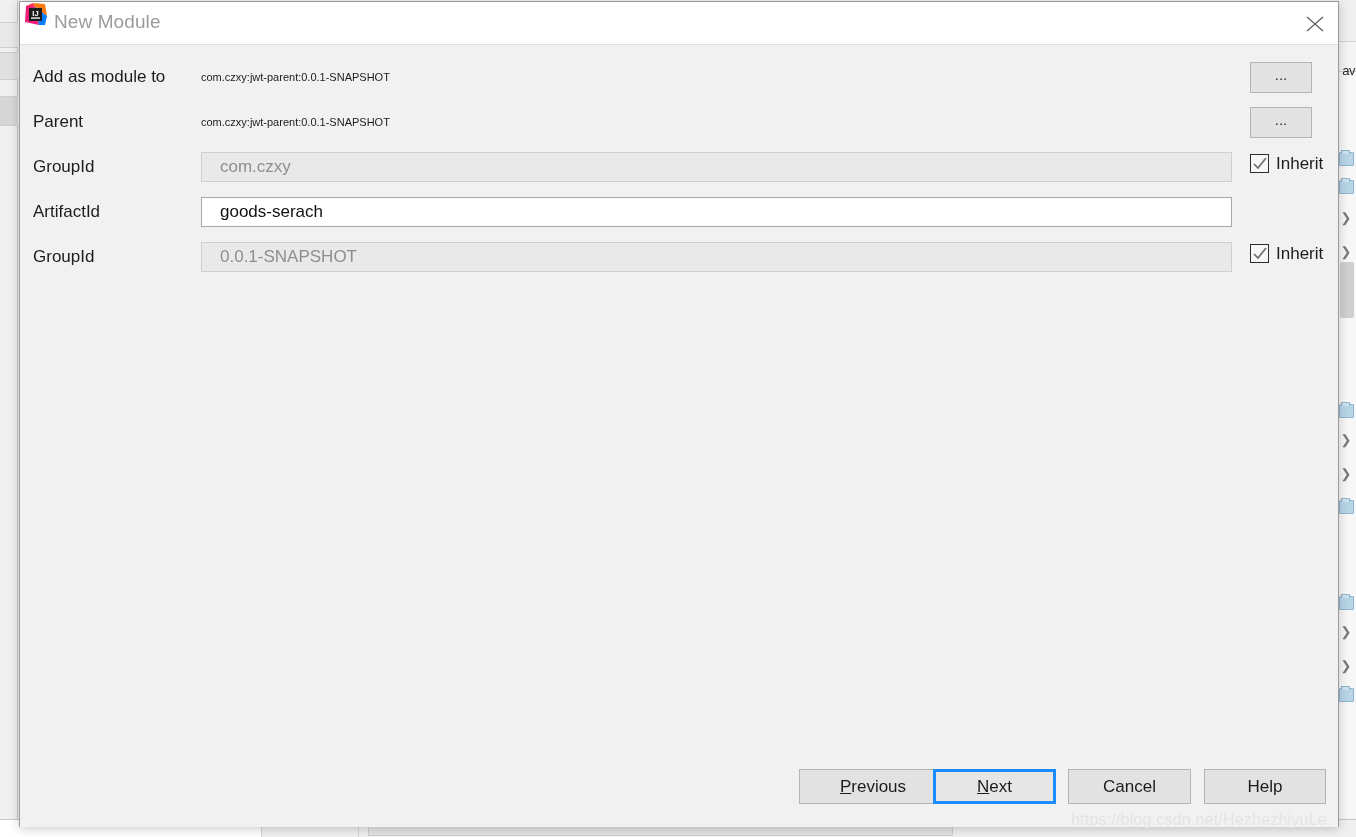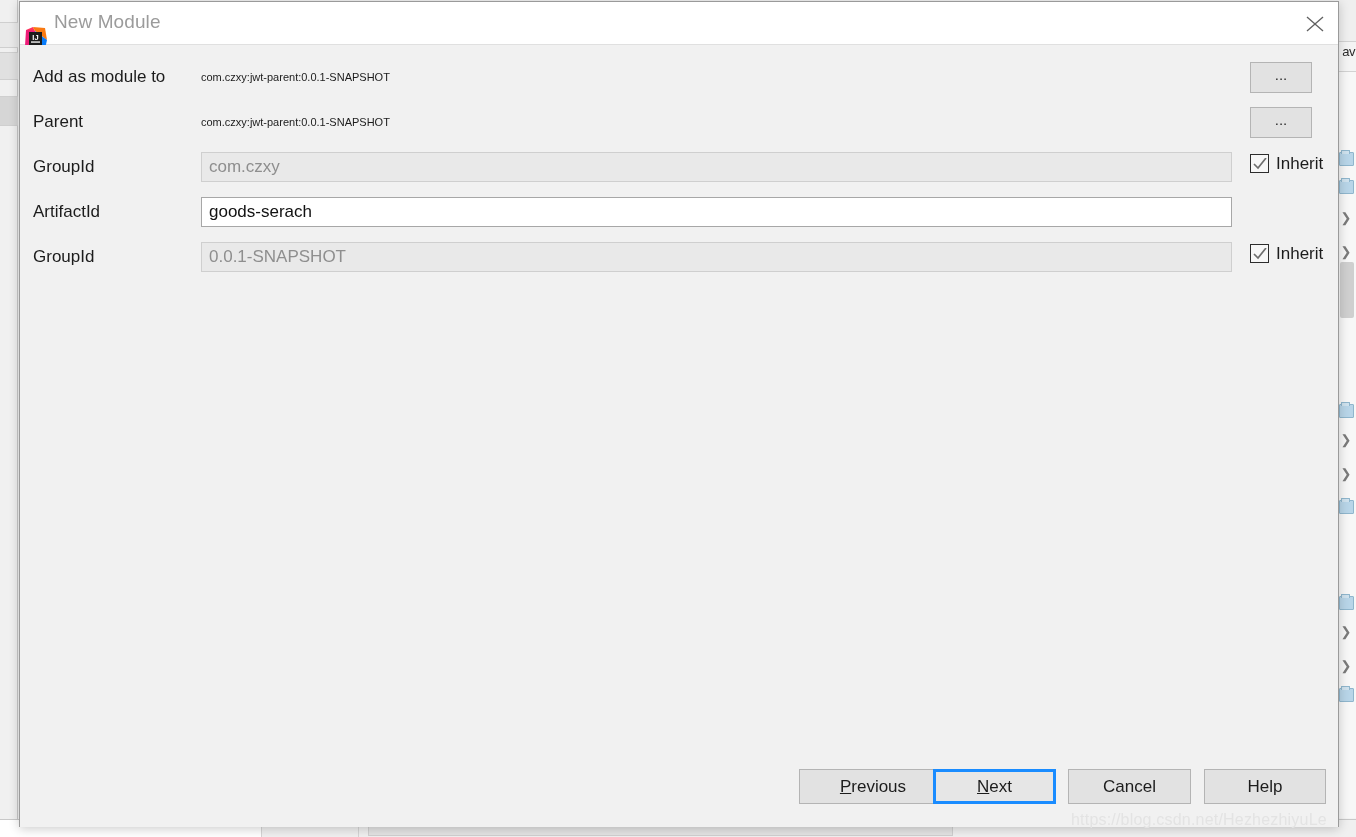--- a/index.html
+++ b/index.html
@@ -50,21 +50,21 @@
     position: absolute;
     right: 0;
     width: 20px;
     background: #e8e8e8;
     border-bottom: 1px solid #d2d2d2;
   }
   .ide-right-headerrow.h1 { top: 0;  height: 42px; background:#efefef;}
   .ide-right-headerrow.h2 { top: 42px; height: 30px; background:#f4f4f4;}
   .ide-nav-word {
     position: absolute;
-    right: 1px; top: 44px;
+    right: 1px; top: 63px;
     font-size: 13px; color: #2b2b2b;
     letter-spacing: -0.5px;
   }
   .tree-glyph {
     position: absolute;
     right: 2px;
     width: 16px; height: 16px;
     font-size: 13px; line-height: 16px;
     color: #7a7a7a;
     text-align: center;
@@ -131,21 +131,21 @@
 
   .dlg-titlebar {
     position: absolute;
     left: 0; top: 0;
     width: 1318px; height: 43px;
     background: #ffffff;
     border-bottom: 1px solid #e0e0e0;
   }
   .dlg-title-icon {
     position: absolute;
-    left: 5px; top: 25px;
+    left: 5px; top: 1px;
     width: 14px; height: 22px; text-decoration: underline;
   }
   .dlg-title-text {
     position: absolute;
     left: 34px; top: 9px;
     font-size: 19px;
     color: #9b9b9b;
     letter-spacing: 0.1px;
     user-select: none;
   }
@@ -183,21 +183,21 @@
     line-height: 30px;
     white-space: nowrap;
     user-select: none;
   }
   .form-input {
     position: absolute;
     left: 181px; top: 0;
     width: 1031px; height: 30px;
     font-family: "Liberation Sans", sans-serif;
     font-size: 17px;
-    padding: 0 0 0 7px;
+    padding: 0 0 0 18px;
     border: 1px solid #a7a7a7;
     background: #ffffff;
     color: #111111;
     outline: none;
   }
   .form-input.disabled {
     background: #e9e9e9;
     border: 1px solid #cfcfcf;
     color: #8e8e8e;
   }

